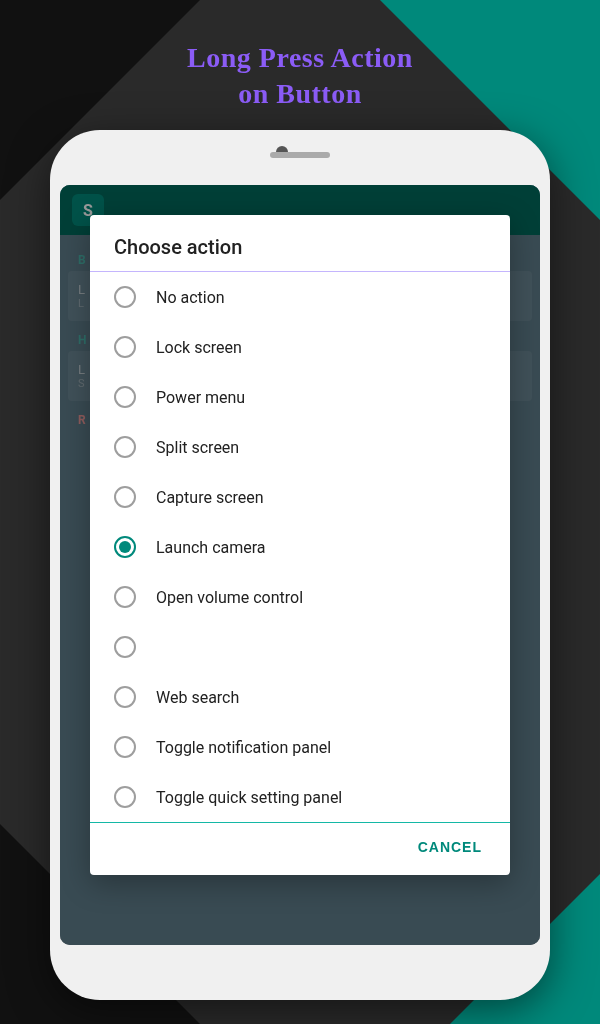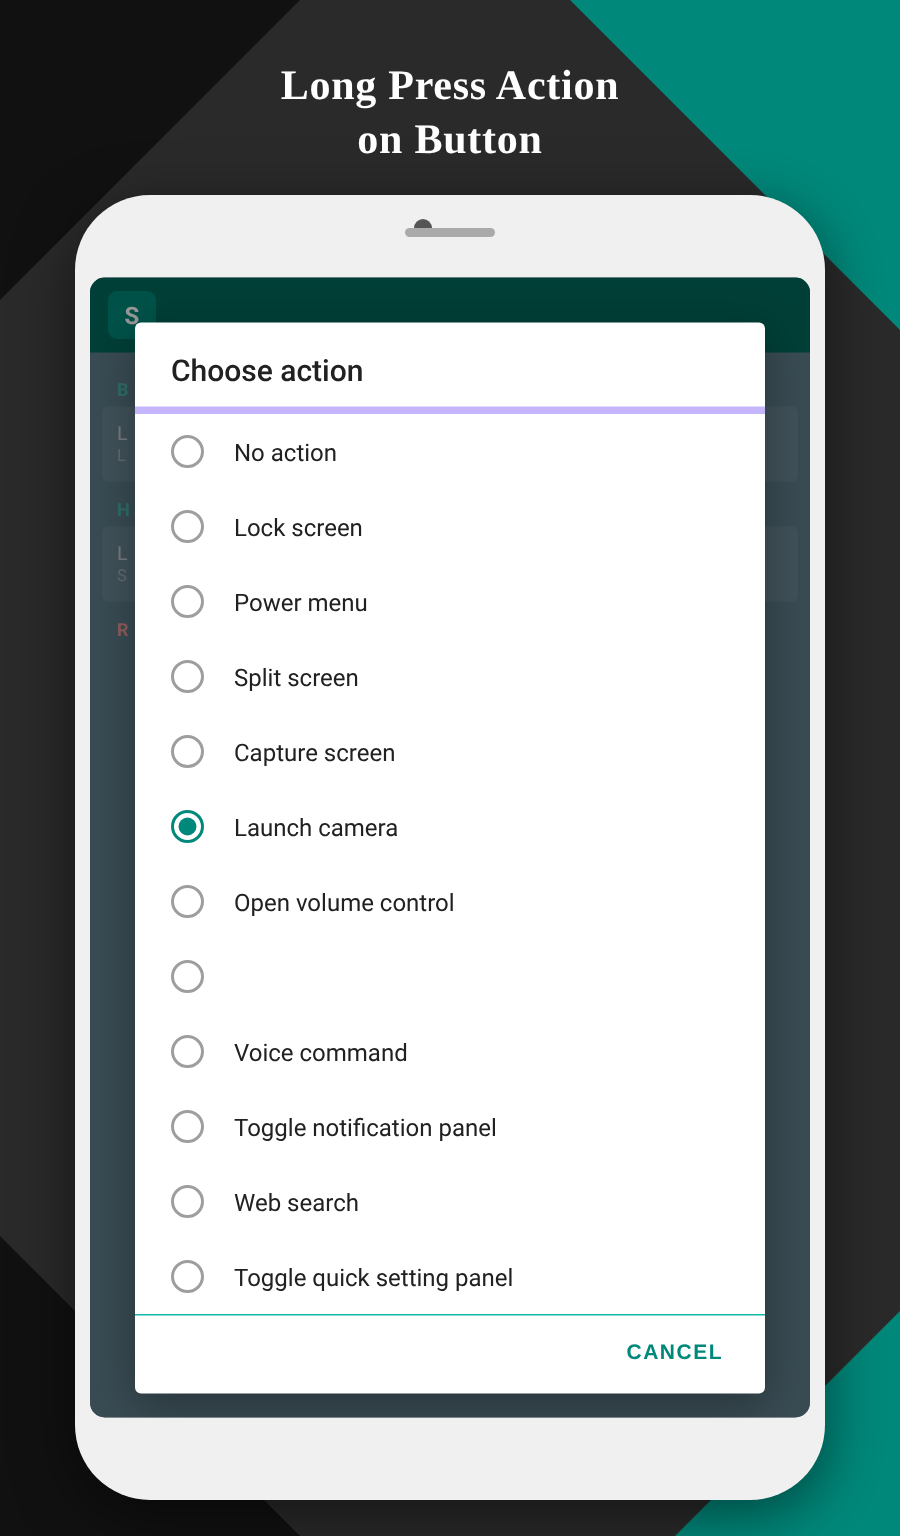--- a/index.html
+++ b/index.html
@@ -62,21 +62,21 @@
       position: absolute;
       top: 40px;
       left: 0; right: 0;
       text-align: center;
       z-index: 10;
     }
 
     .title-text {
       font-size: 28px;
       font-weight: bold;
-      color: #ffffff;
+      color: #8b5cf6;
       line-height: 1.3;
       font-family: Georgia, serif;
       letter-spacing: 0.5px;
     }
 
     .phone-outer {
       position: absolute;
       top: 130px;
       left: 50%;
       transform: translateX(-50%);
@@ -200,21 +200,21 @@
       max-height: 840px;
       overflow: hidden;
       box-shadow: 0 8px 30px rgba(0,0,0,0.3);
     }
 
     .dialog-title {
       padding: 20px 24px 12px;
       font-size: 20px;
       font-weight: 500;
       color: #212121;
-      border-bottom: 5px solid #c4b5fd;
+      border-bottom: 1px solid #c4b5fd;
     }
 
     .options-list {
       overflow-y: auto;
       max-height: 720px;
     }
 
     .option-item {
       display: flex;
       align-items: center;
@@ -357,33 +357,29 @@
 
           <div class="option-item">
             <div class="radio-outer"></div>
             <span class="option-label">Open volume control</span>
           </div>
 
           <div class="option-item">
             <div class="radio-outer"></div>
           </div>
 
-          <div class="option-item">
-            <div class="radio-outer"></div>
-            <span class="option-label">Voice command</span>
+
+          <div class="option-item">
+            <div class="radio-outer"></div>
+            <span class="option-label">Web search</span>
           </div>
 
           <div class="option-item">
             <div class="radio-outer"></div>
             <span class="option-label">Toggle notification panel</span>
-          </div>
-
-          <div class="option-item">
-            <div class="radio-outer"></div>
-            <span class="option-label">Web search</span>
           </div>
 
           <div class="option-item">
             <div class="radio-outer"></div>
             <span class="option-label">Toggle quick setting panel</span>
           </div>
 
         </div>
 
         <div class="dialog-actions">

